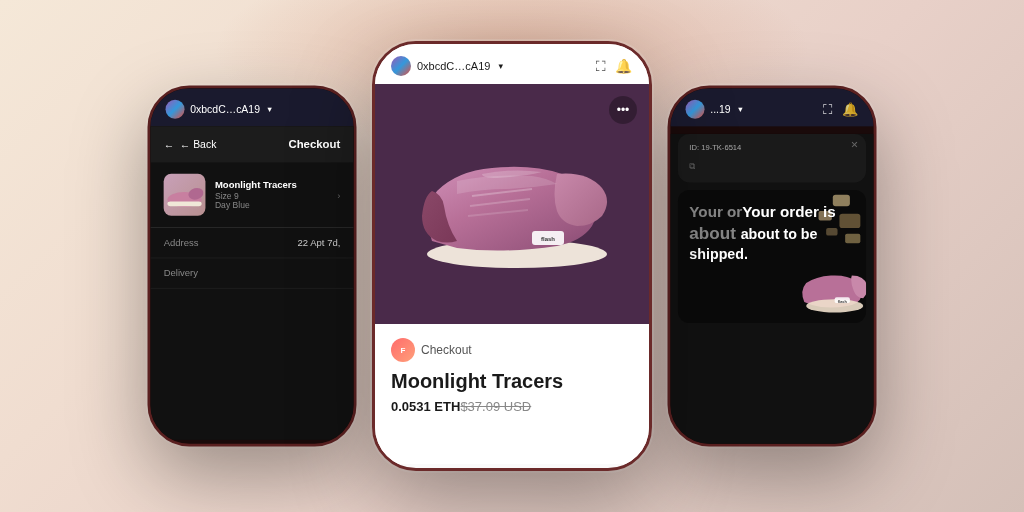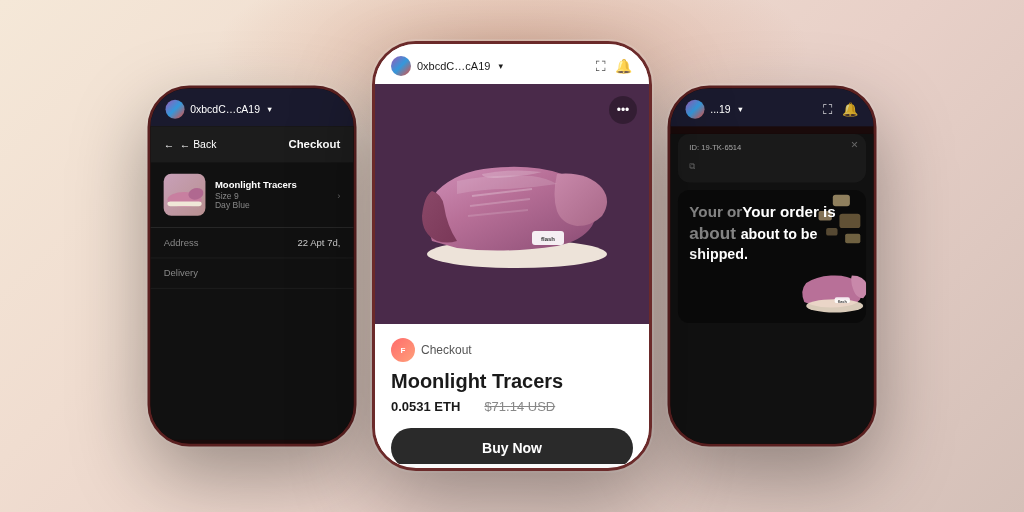--- a/index.html
+++ b/index.html
@@ -289,21 +289,21 @@
     .product-title {
       font-size: 20px;
       font-weight: 700;
       color: #1a1a1a;
       margin-bottom: 6px;
     }
 
     .price-row {
       display: flex;
       align-items: center;
-      gap: 24px;
+      gap: 0;
       margin-bottom: 14px;
     }
 
     .price-eth {
       font-size: 13px;
       font-weight: 600;
       color: #1a1a1a;
     }
 
     .price-usd {
@@ -507,23 +507,22 @@
       </div>
 
       <div class="product-info">
         <div class="brand-row">
           <div class="brand-logo">F</div>
           <span class="brand-name">Checkout</span>
         </div>
         <div class="product-title">Moonlight Tracers</div>
         <div class="price-row">
           <span class="price-eth">0.0531 ETH</span>
-          <span class="price-usd">$71.14 USD</span>
-        </div>
-        <button class="buy-btn">Buy Now</button>
+          <span class="price-usd">$37.09 USD</span>
+        </div>
       </div>
     </div>
   </div>
 
   <div class="phone phone-right">
 
     <div class="phone-header">
       <div class="wallet-info">
         <div class="wallet-avatar"></div>
         <span class="wallet-address">...19</span>

